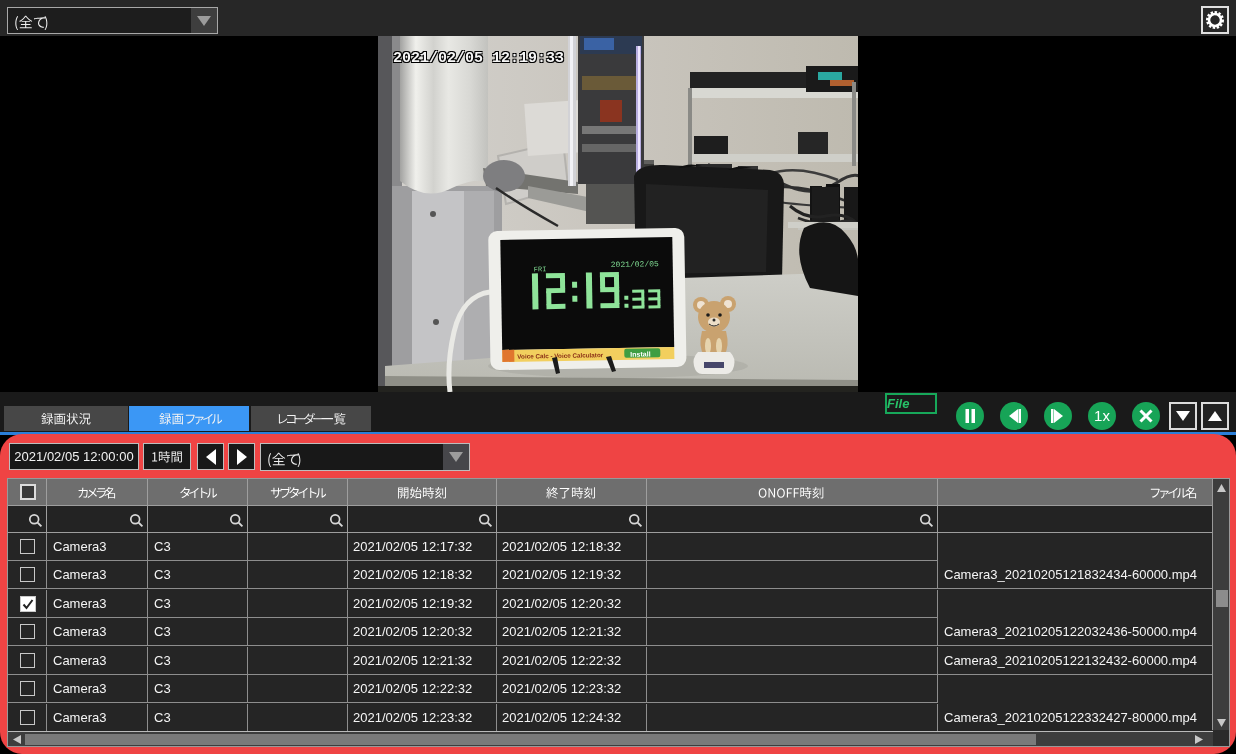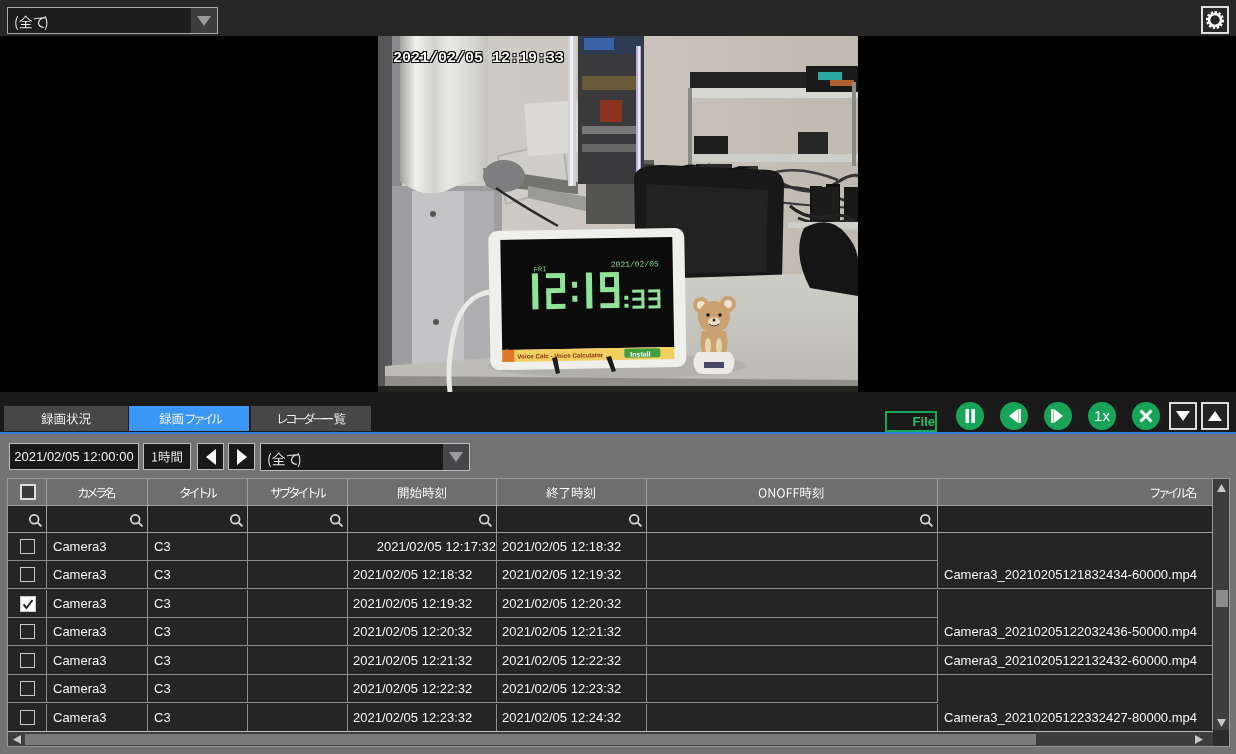--- a/index.html
+++ b/index.html
@@ -27,31 +27,31 @@
 
   
   #ctrlbar { left:0; top:392px; width:1236px; height:42px; background:#1a1a1a; }
   .tab { position:absolute; top:14px; height:25px; background:#474747;
     color:#f2f2f2; font-size:14px; text-align:center; line-height:25px; }
   #tab1 { left:4px; width:124px; }
   #tab2 { left:129px; width:120px; background:#3b97f5; }
   #tab3 { left:251px; width:120px; }
   #blueline { position:absolute; left:0; top:40px; width:1236px; height:3px;
     background:#2b7fd9; }
-  #filebtn { left:885px; top:19px; width:52px; height:21px;
+  #filebtn { left:885px; top:1px; width:52px; height:21px;
     border:2px solid #17a85a; color:#27c168; font-size:13px; font-weight:bold;
-    text-align:right; line-height:17px; }
+    text-align:left; line-height:17px;font-style:italic; }
   .circ { position:absolute; top:10px; width:28px; height:28px;
     border-radius:50%; background:#17a457; }
   .sqbtn { position:absolute; top:10px; width:28px; height:28px;
     background:#222; border:2px solid #dcdcdc; color:#fff; text-align:center; }
   .sqbtn svg { position:absolute; left:50%; top:50%; transform:translate(-50%,-50%); }
 
   
-  #panel { left:0; top:434px; width:1236px; height:320px; background:#737373; }
+  #panel { left:0; top:434px; width:1236px; height:320px; background:#ef4444;border-radius:22px; }
   .fld { position:absolute; top:9px; height:27px; background:#181818;
     border:1px solid #bdbdbd; color:#f2f2f2; font-size:14px; }
   #datefld { left:9px; width:130px; line-height:25px; text-align:center; font-size:13px; white-space:nowrap; }
   #hourbtn { left:143px; width:48px; line-height:25px; text-align:center; font-size:14px; }
   #larr { left:197px; width:27px; }
   #rarr { left:228px; width:27px; }
   #larr span,#rarr span { position:absolute; left:50%; top:50%; transform:translate(-50%,-50%);
     width:0; height:0; }
   #larr span { border-top:8px solid transparent; border-bottom:8px solid transparent;
     border-right:10px solid #fff; }
@@ -435,21 +435,21 @@
         </div>
 
       <div id="rows">
           <div class="row" style="left:0; top:54.00px; width:1204px;">
             <div class="cell" style="left:0; width:39px;">
               <span class="cbx"></span>
             </div>
             <div class="cell" style="left:39px; width:101px; padding-left:6px;">Camera3</div>
             <div class="cell" style="left:140px; width:100px; padding-left:6px;">C3</div>
             <div class="cell" style="left:240px; width:100px;"></div>
-            <div class="cell" style="left:340px; width:149px; padding-left:5px;text-align:right;">2021/02/05 12:17:32</div>
+            <div class="cell" style="left:340px; width:149px; padding-left:5px;">2021/02/05 12:17:32</div>
             <div class="cell" style="left:489px; width:150px; padding-left:5px;">2021/02/05 12:18:32</div>
             <div class="cell" style="left:639px; width:291px;"></div>
           </div>
           <div class="row" style="left:0; top:82.45px; width:1204px;">
             <div class="cell" style="left:0; width:39px;">
               <span class="cbx"></span>
             </div>
             <div class="cell" style="left:39px; width:101px; padding-left:6px;">Camera3</div>
             <div class="cell" style="left:140px; width:100px; padding-left:6px;">C3</div>
             <div class="cell" style="left:240px; width:100px;"></div>

